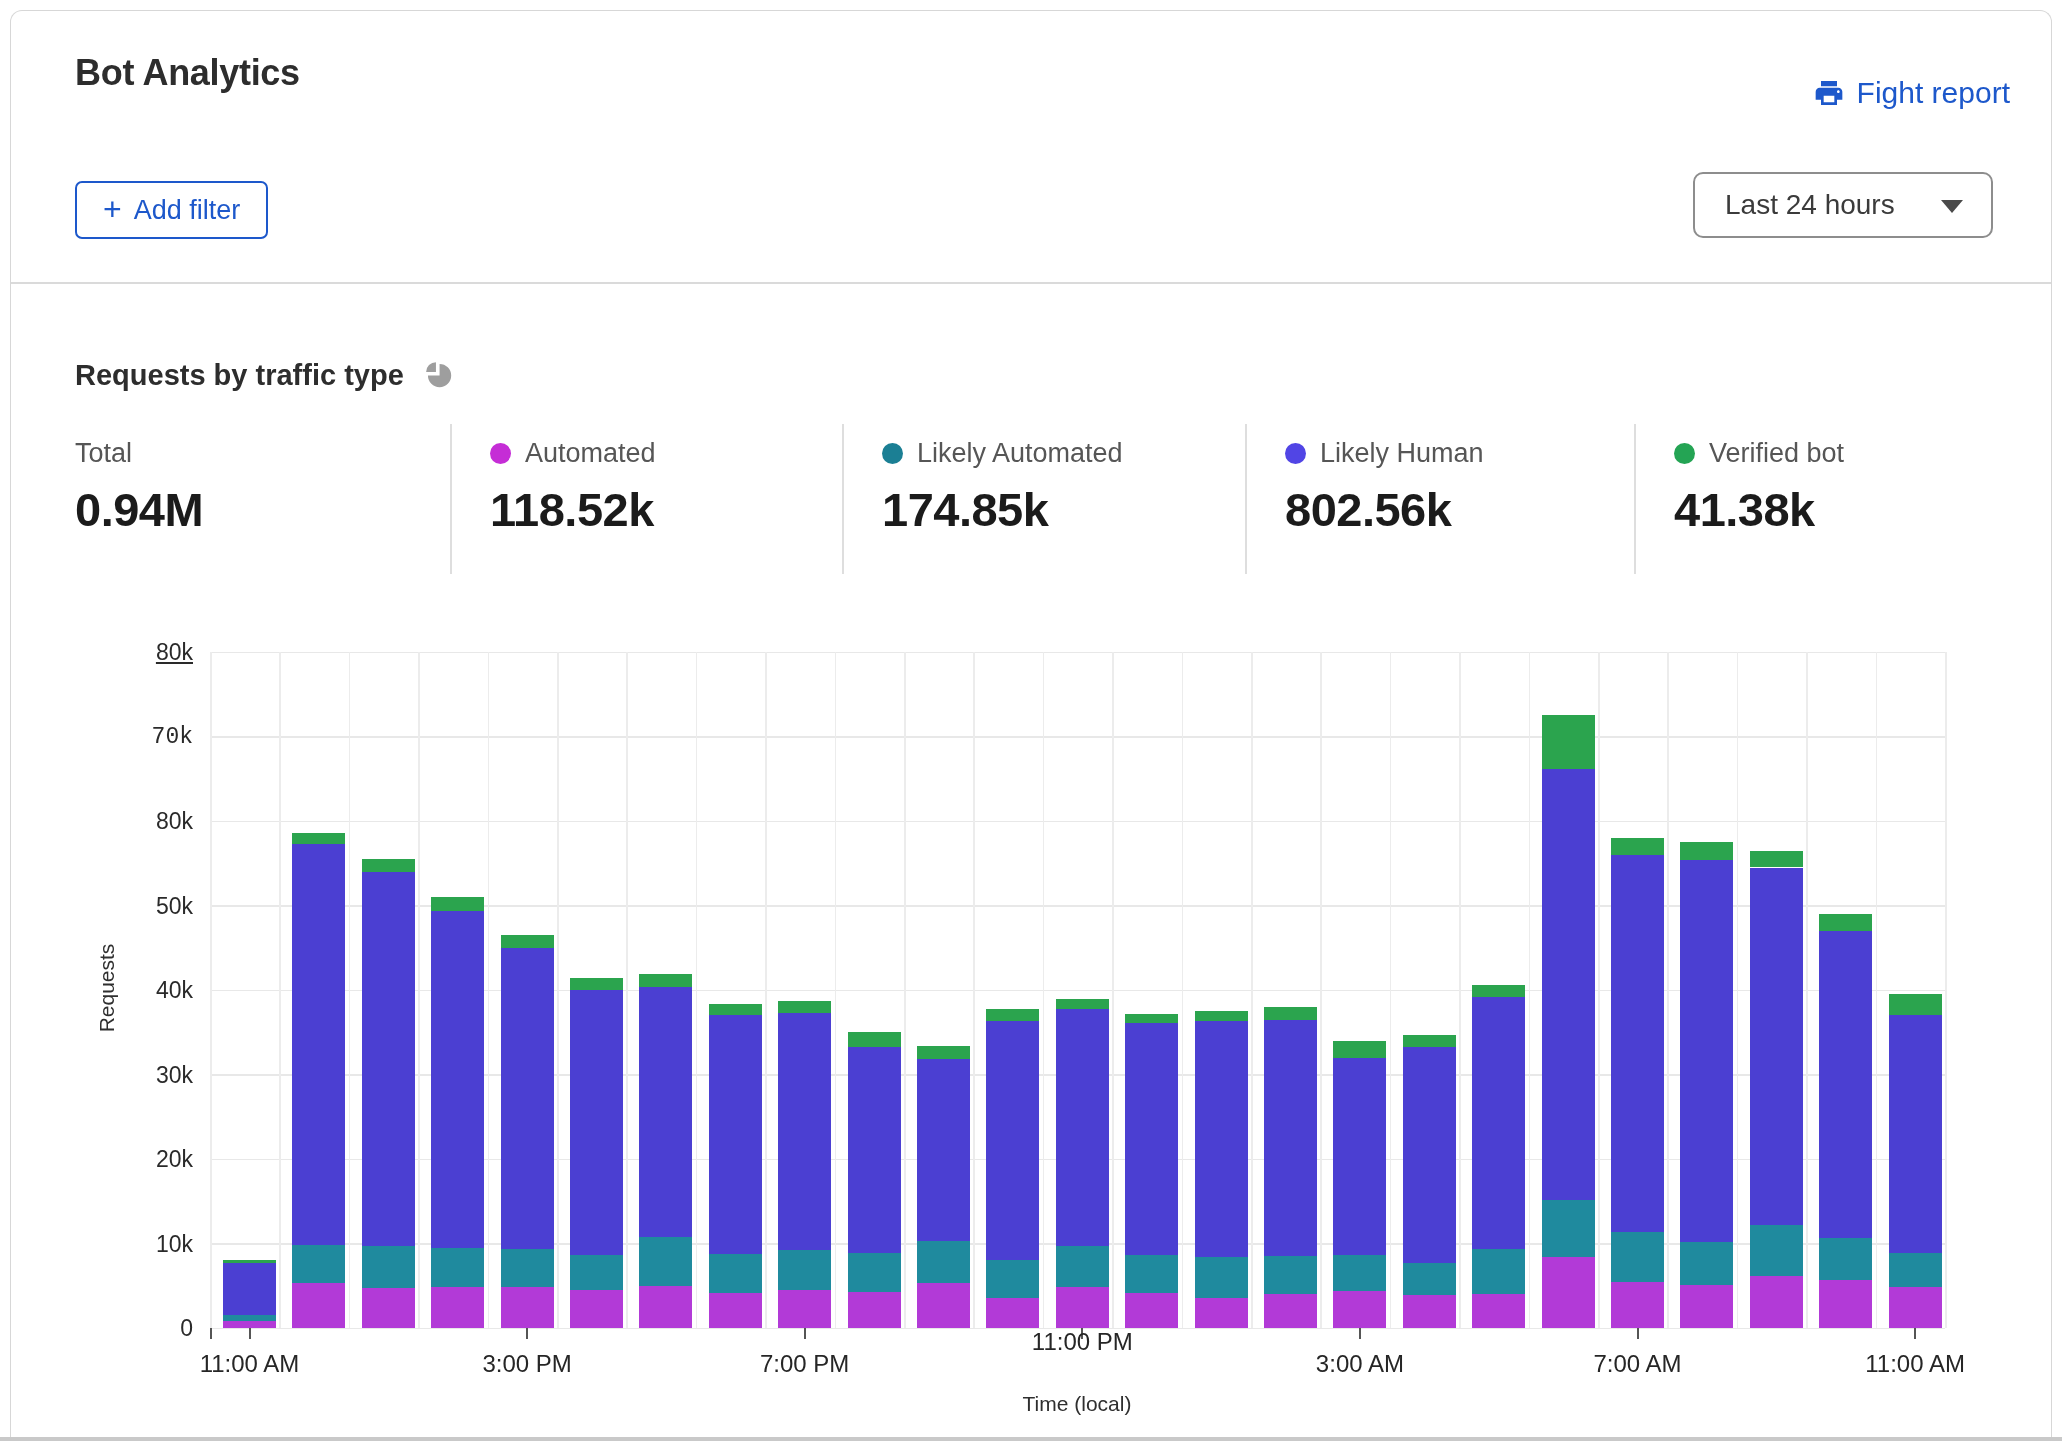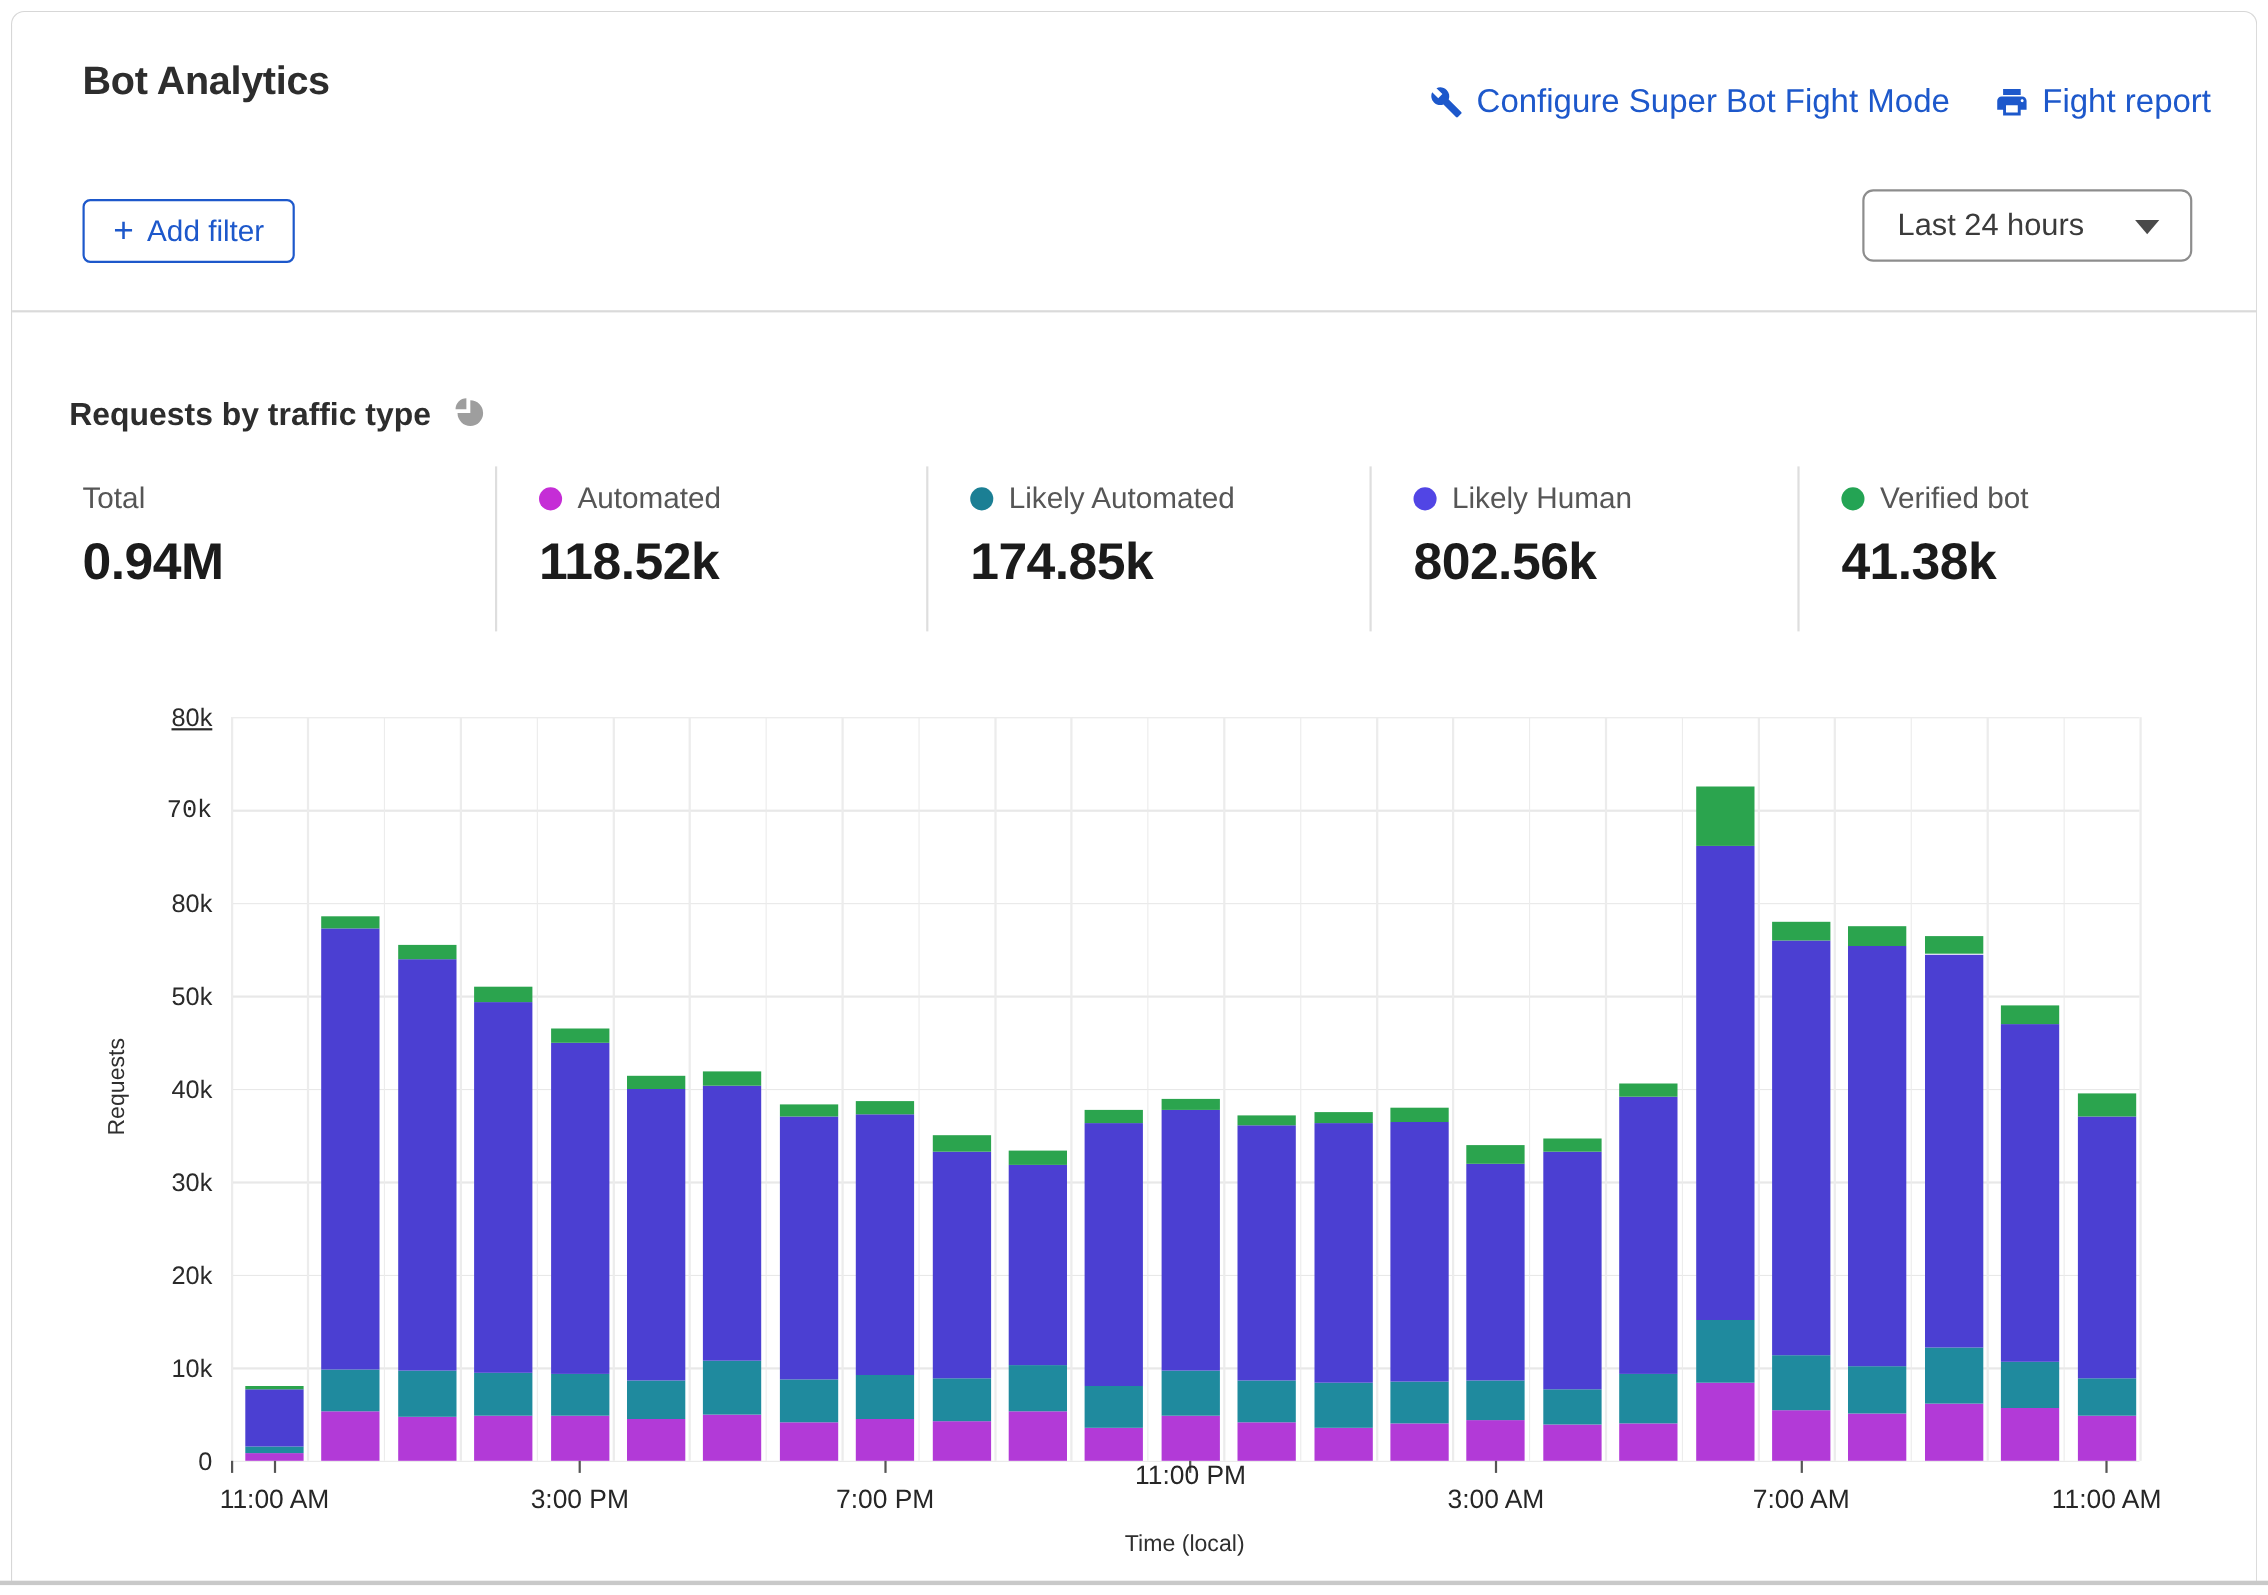--- a/index.html
+++ b/index.html
@@ -30,21 +30,21 @@
     display:flex; align-items:center; padding:0 30px; cursor:pointer;
   }
   .dropdown .dd-label { font-size:28px; color:#3b3b3b; }
   .dropdown .caret {
     position:absolute; right:28px; top:50%; margin-top:-5px;
     width:0; height:0; border-left:11px solid transparent; border-right:11px solid transparent;
     border-top:13px solid #4a4a4a;
   }
   .header-divider { position:absolute; left:11px; top:282px; width:2040px; height:2px; background:#dadada; }
 
-  .section-title-row { position:absolute; left:63px; top:358px; display:flex; align-items:flex-end; gap:18px; }
+  .section-title-row { position:absolute; left:75px; top:358px; display:flex; align-items:center; gap:18px; }
   .section-title { font-size:29px; font-weight:700; color:#2d2d2d; }
 
   .stat-block { position:absolute; top:424px; height:150px; }
   .stat-divider { position:absolute; top:424px; width:2px; height:150px; background:#dedede; }
   .stat-label-row { position:absolute; top:14px; left:0; display:flex; align-items:center; gap:14px; }
   .stat-dot { width:21px; height:21px; border-radius:50%; }
   .stat-label { font-size:27px; color:#565656; white-space:nowrap; }
   .stat-value { position:absolute; top:58px; left:0; font-size:47px; font-weight:700; color:#1b1b1b; letter-spacing:-0.5px; white-space:nowrap; }
 
   .plot { position:absolute; left:210px; top:652px; width:1735px; height:676px; }
@@ -61,28 +61,20 @@
   .bottom-rule { position:absolute; left:0; top:1437px; width:2062px; height:4px; background:#c9c9c9; }
 </style>
 </head>
 <body>
 
 <div class="card"></div>
 
 <div class="page-title">Bot Analytics</div>
 
 <div class="header-links">
-  <a class="hlink">
-    <span>
-      <svg width="30" height="30" viewBox="0 0 24 24" fill="#1d58cb">
-          <path d="M22.7 19l-9.1-9.1c.9-2.3.4-5-1.5-6.9-2-2-5-2.4-7.4-1.3L9 6 6 9 1.6 4.7C.4 7.1.9 10.1 2.9 12.1c1.9 1.9 4.6 2.4 6.9 1.5l9.1 9.1c.4.4 1 .4 1.4 0l2.3-2.3c.5-.4.5-1.1.1-1.4z"></path>
-        </svg>
-    </span>
-    <span>Configure Super Bot Fight Mode</span>
-  </a>
   <a class="hlink">
     <span>
       <svg width="32" height="32" viewBox="0 0 24 24" fill="#1d58cb">
           <path d="M19 8H5c-1.66 0-3 1.34-3 3v6h4v4h12v-4h4v-6c0-1.66-1.34-3-3-3zm-3 11H8v-5h8v5zm3-7c-.55 0-1-.45-1-1s.45-1 1-1 1 .45 1 1-.45 1-1 1zm-1-9H6v4h12V3z"></path>
         </svg>
     </span>
     <span>Fight report</span>
   </a>
 </div>
 

